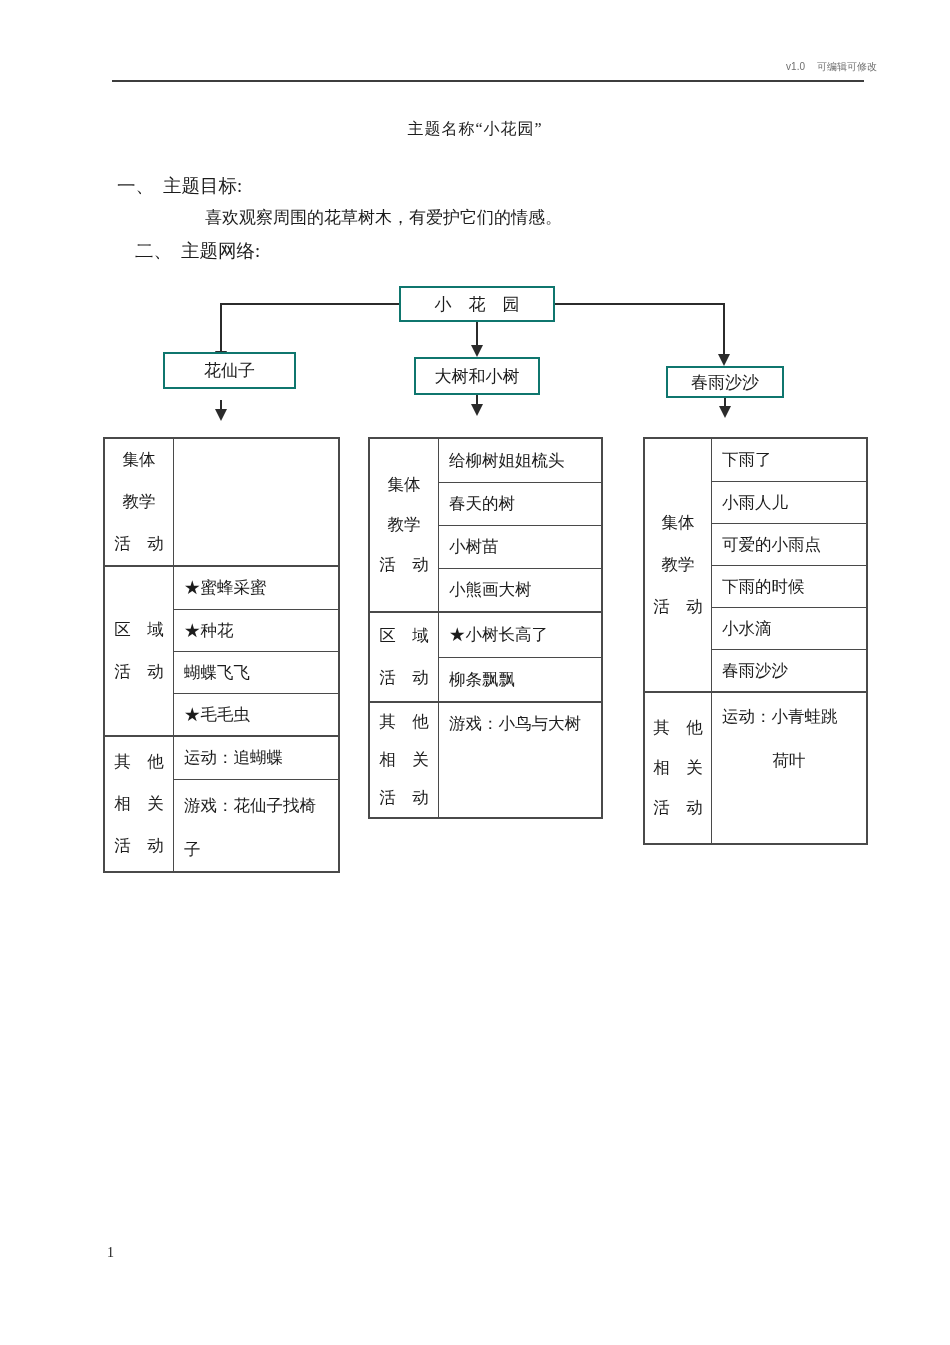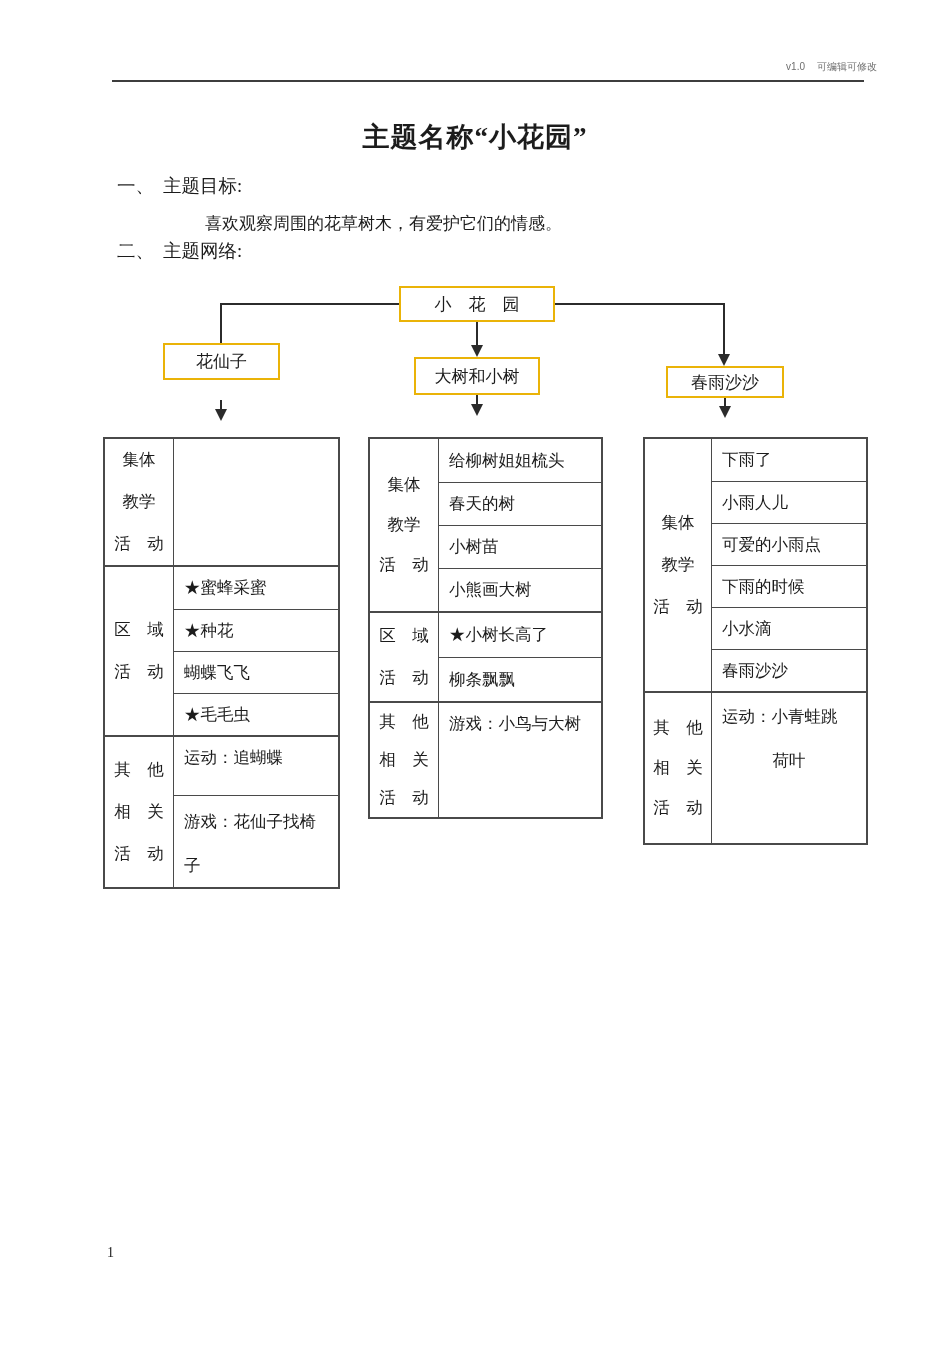--- a/index.html
+++ b/index.html
@@ -19,42 +19,42 @@
     font-family: "Liberation Sans", "DejaVu Sans", sans-serif;
     margin-left: 15px;
   }
   .version-note .note-part { margin-left: 12px; }
   .header-rule {
     position: absolute; left: 112px; top: 80px;
     width: 752px; height: 2px; background: #3d3d3d;
   }
   .doc-title {
     position: absolute; left: 0; right: 0; top: 119px;
-    text-align: center; font-size: 27px; font-weight: bold;
+    text-align: center; font-size: 16px; font-weight: normal;
     letter-spacing: 1px;
   }
   .sec {
     position: absolute; font-size: 18.5px; white-space: nowrap;
   }
   .sec .marker { margin-right: 9px; }
   .sec1 { left: 117px; top: 173px; }
-  .body-line { position: absolute; left: 205px; top: 212px; font-size: 17px; white-space: nowrap; }
-  .sec2 { left: 117px; top: 238px; }
+  .body-line { position: absolute; left: 205px; top: 206px; font-size: 17px; white-space: nowrap; }
+  .sec2 { left: 135px; top: 238px; }
 
   .connectors { position: absolute; left: 0; top: 0; width: 950px; height: 1345px; pointer-events: none; }
 
   .node {
     position: absolute;
-    border: 2px solid #eab308;
+    border: 2px solid #0f766e;
     background: #ffffff;
     display: flex; align-items: center; justify-content: center;
     font-size: 17px; white-space: nowrap;
   }
   .node-root { left: 399px; top: 286px; width: 156px; height: 36px; }
-  .node-c0   { left: 163px; top: 343px; width: 117px; height: 37px; }
+  .node-c0   { left: 163px; top: 352px; width: 133px; height: 37px; }
   .node-c1   { left: 414px; top: 357px; width: 126px; height: 38px; }
   .node-c2   { left: 666px; top: 366px; width: 118px; height: 32px; }
 
   .ttable {
     position: absolute;
     border: 2px solid #4a4a4a;
     background: #ffffff;
     display: flex; flex-direction: column;
     font-size: 16.5px;
   }
@@ -78,21 +78,21 @@
 
   .trows { flex: 1; display: flex; flex-direction: column; }
   .trow {
     display: flex; align-items: center;
     padding-left: 10px; white-space: nowrap;
   }
   .trow + .trow { border-top: 1.5px solid #4a4a4a; }
   .h42 { height: 42px; } .h43 { height: 43px; } .h44 { height: 44px; }
 
   .tall77 { height: 77px; align-items: flex-start; padding-top: 9px; line-height: 24px; }
-  .tall92 { display: block; height: 92px; padding-top: 4px; margin-top: 16px; }
+  .tall92 { display: block; height: 92px; padding-top: 4px; }
   .tall92 .wl { line-height: 44px; }
   .tall123 { display: block; height: 150px; padding: 2px 10px 0 10px; }
   .tall123 .wl { line-height: 44px; }
   .wl-center { text-align: center; }
 
   .page-number { position: absolute; left: 107px; top: 1245px; font-size: 14px; }
 </style>
 </head>
 <body>
 

